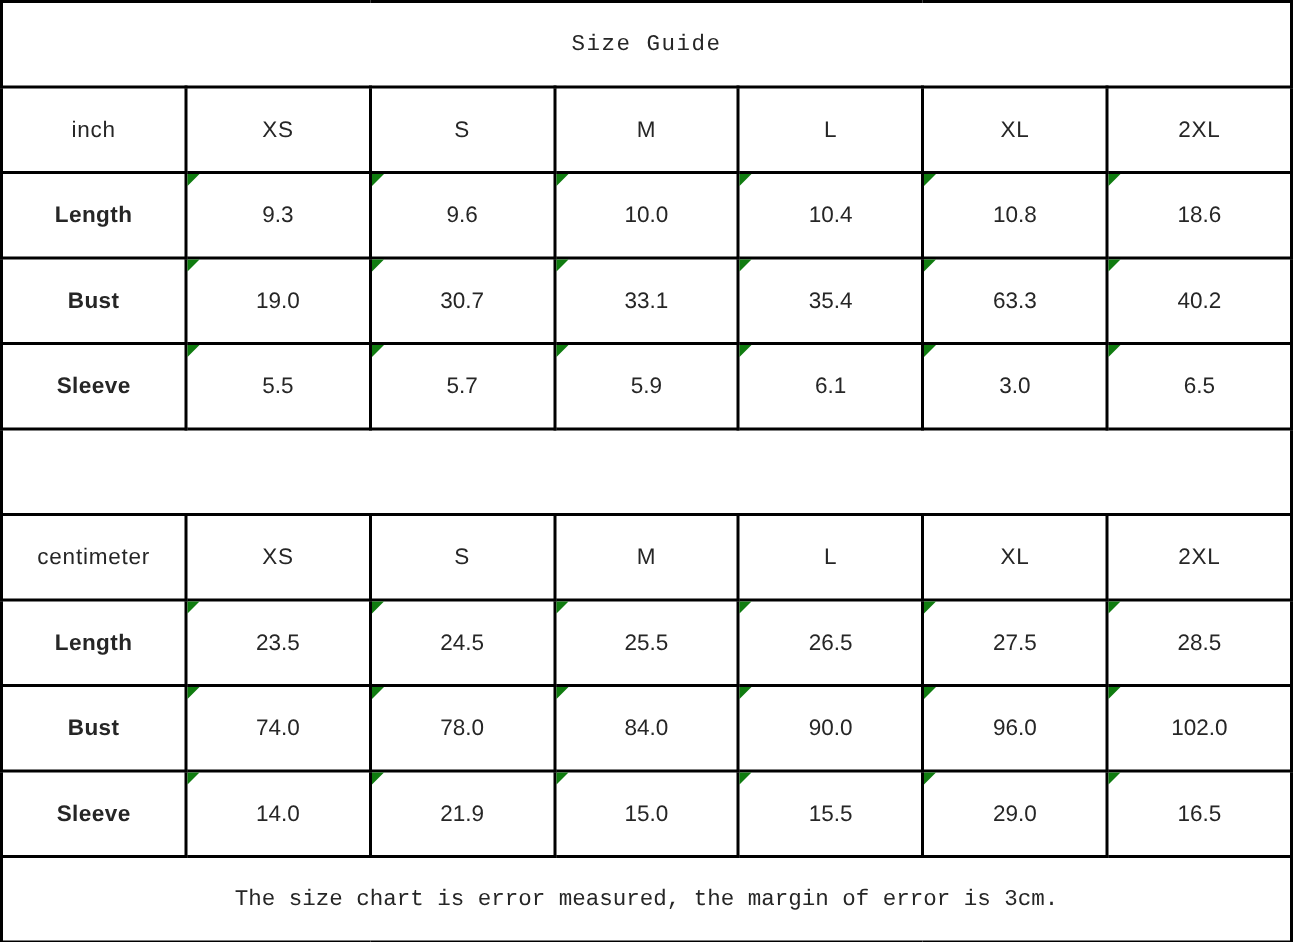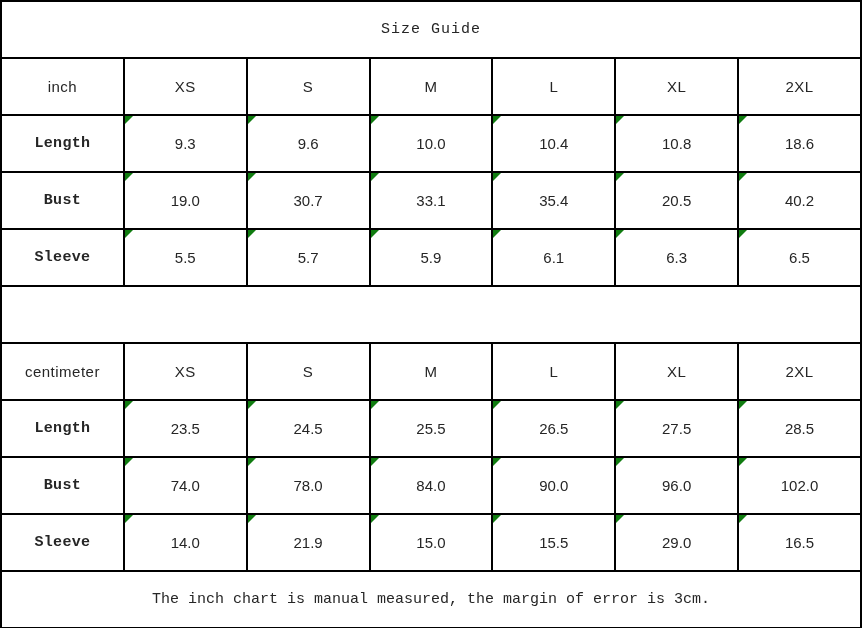--- a/index.html
+++ b/index.html
@@ -27,21 +27,21 @@
   }
   tr.r{height:57px;}
   td.title-cell{
     font-family:"Liberation Mono","DejaVu Sans Mono",monospace;
     font-size:18px;color:#000;letter-spacing:1px;
   }
   td.hdr{
     font-weight:normal;color:#000;letter-spacing:.5px;font-size:15px;
   }
   td.rowlabel{
-    font-weight:bold;color:#000;letter-spacing:.3px;font-size:15px;font-family:Liberation Mono, monospace;
+    font-weight:bold;color:#000;letter-spacing:.3px;font-size:15px;
   }
   td.footer-cell{
     font-family:"Liberation Mono","DejaVu Sans Mono",monospace;
     font-size:15px;color:#000;
   }
   
   .flag{
     position:absolute;top:0;left:0;width:0;height:0;
     border-top:8px solid var(--c-flag);
     border-right:8px solid transparent;
@@ -87,31 +87,31 @@
     <td><span class="flag"></span><span>10.8</span></td>
     <td><span class="flag"></span><span>18.6</span></td>
   </tr>
 
   <tr class="r">
     <td class="rowlabel">Bust</td>
     <td><span class="flag"></span><span>19.0</span></td>
     <td><span class="flag"></span><span>30.7</span></td>
     <td><span class="flag"></span><span>33.1</span></td>
     <td><span class="flag"></span><span>35.4</span></td>
-    <td><span class="flag"></span><span>20.5</span></td>
+    <td><span class="flag"></span><span>63.3</span></td>
     <td><span class="flag"></span><span>40.2</span></td>
   </tr>
 
   <tr class="r">
     <td class="rowlabel">Sleeve</td>
     <td><span class="flag"></span><span>5.5</span></td>
     <td><span class="flag"></span><span>5.7</span></td>
     <td><span class="flag"></span><span>5.9</span></td>
     <td><span class="flag"></span><span>6.1</span></td>
-    <td><span class="flag"></span><span>6.3</span></td>
+    <td><span class="flag"></span><span>3.0</span></td>
     <td><span class="flag"></span><span>6.5</span></td>
   </tr>
 
   <tr class="r">
     <td colspan="7"></td>
   </tr>
 
   <tr class="r">
     <td class="hdr">centimeter</td>
     <td class="hdr">XS</td>
@@ -146,18 +146,18 @@
     <td class="rowlabel">Sleeve</td>
     <td><span class="flag"></span><span>14.0</span></td>
     <td><span class="flag"></span><span>21.9</span></td>
     <td><span class="flag"></span><span>15.0</span></td>
     <td><span class="flag"></span><span>15.5</span></td>
     <td><span class="flag"></span><span>29.0</span></td>
     <td><span class="flag"></span><span>16.5</span></td>
   </tr>
 
   <tr class="r">
-    <td class="footer-cell" colspan="7">The inch chart is manual measured, the margin of error is 3cm.</td>
+    <td class="footer-cell" colspan="7">The size chart is error measured, the margin of error is 3cm.</td>
   </tr>
 
   </tbody>
 </table>
 </div>
 
 </body></html>

